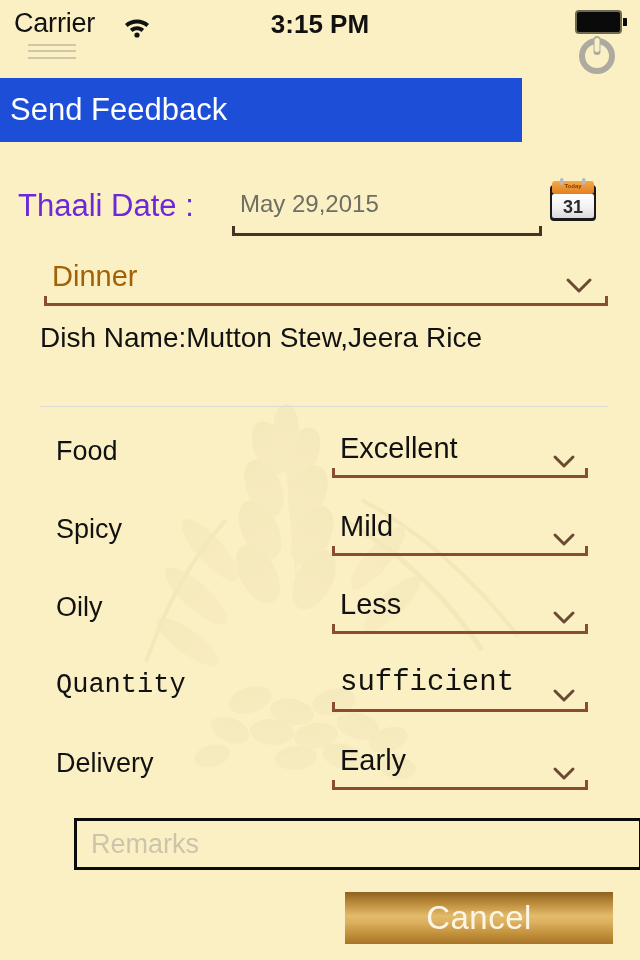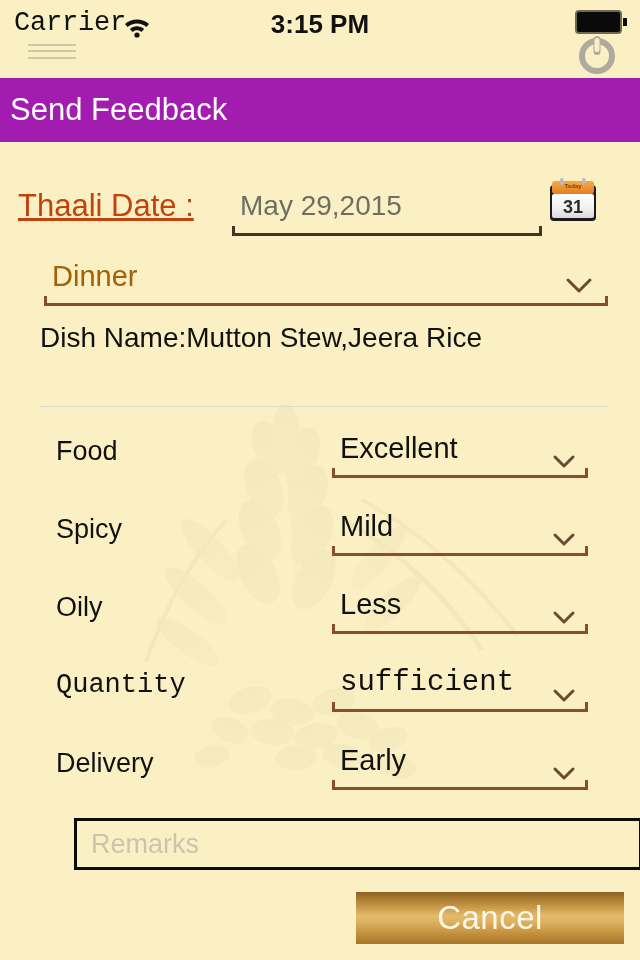--- a/index.html
+++ b/index.html
@@ -39,21 +39,20 @@
     left: 0; top: 0;
     width: 640px; height: 78px;
     z-index: 3;
   }
   #carrier-text {
     position: absolute;
     left: 14px; top: 8px;
     font-size: 27px;
     color: #111;
     letter-spacing: -0.2px;
-    font-family: Liberation Mono, monospace;
   }
   #wifi-icon {
     position: absolute;
     left: 122px; top: 14px;
     width: 30px; height: 24px;
   }
   .carrier-rule {
     position: absolute;
     left: 28px;
     width: 48px;
@@ -80,22 +79,22 @@
   #power-icon {
     position: absolute;
     right: 21px; top: 32px;
     width: 44px; height: 44px;
   }
 
   
   #titlebar {
     position: absolute;
     left: 0; top: 78px;
-    width: 640px; height: 64px;
-    background: #a21caf;
+    width: 522px; height: 64px;
+    background: #1d4ed8;
     z-index: 3;
   }
   #titlebar-text {
     position: absolute;
     left: 10px; top: 50%;
     transform: translateY(-50%);
     font-size: 31px;
     color: #fff;
   }
 
@@ -110,33 +109,32 @@
   
   #date-row {
     position: absolute;
     left: 0; top: 42px;
     width: 640px; height: 58px;
   }
   #date-label {
     position: absolute;
     left: 18px; top: 4px;
     font-size: 31px;
-    color: #c2410c;
-    white-space: nowrap;
-    text-decoration: underline;
+    color: #6d28d9;
+    white-space: nowrap;
   }
   #date-field {
     position: absolute;
     left: 232px; top: 0px;
     width: 310px; height: 52px;
   }
   #date-value {
     position: absolute;
     left: 8px; top: 6px;
-    font-size: 28px;
+    font-size: 24px;
     color: #6f6e63;
     white-space: nowrap;
   }
   #calendar-icon {
     position: absolute;
     left: 545px; top: -12px;
     width: 56px; height: 56px;
   }
 
   
@@ -268,21 +266,21 @@
     left: 0; top: 50%;
     transform: translateY(-50%);
     width: 100%;
     text-align: center;
     font-size: 33px;
     color: #fdf6e6;
     font-weight: 300;
     letter-spacing: 0.5px;
   }
   #submit-button { left: 38px; width: 275px; }
-  #cancel-button { left: 356px; width: 268px; }
+  #cancel-button { left: 345px; width: 268px; }
 </style>
 </head>
 <body>
 
 <div id="app">
 
   <svg id="watermark" viewBox="0 0 420 420" xmlns="http://www.w3.org/2000/svg">
     <defs>
       <linearGradient id="wg" x1="0" y1="0" x2="0" y2="1">
         <stop offset="0%" stop-color="#ecdfae"></stop>

